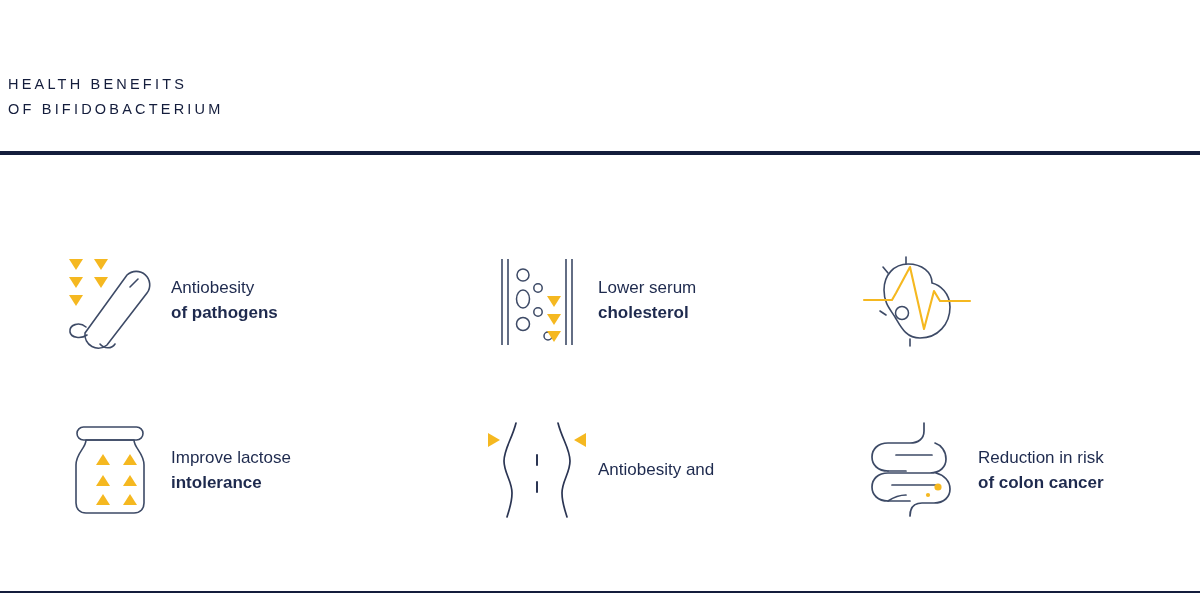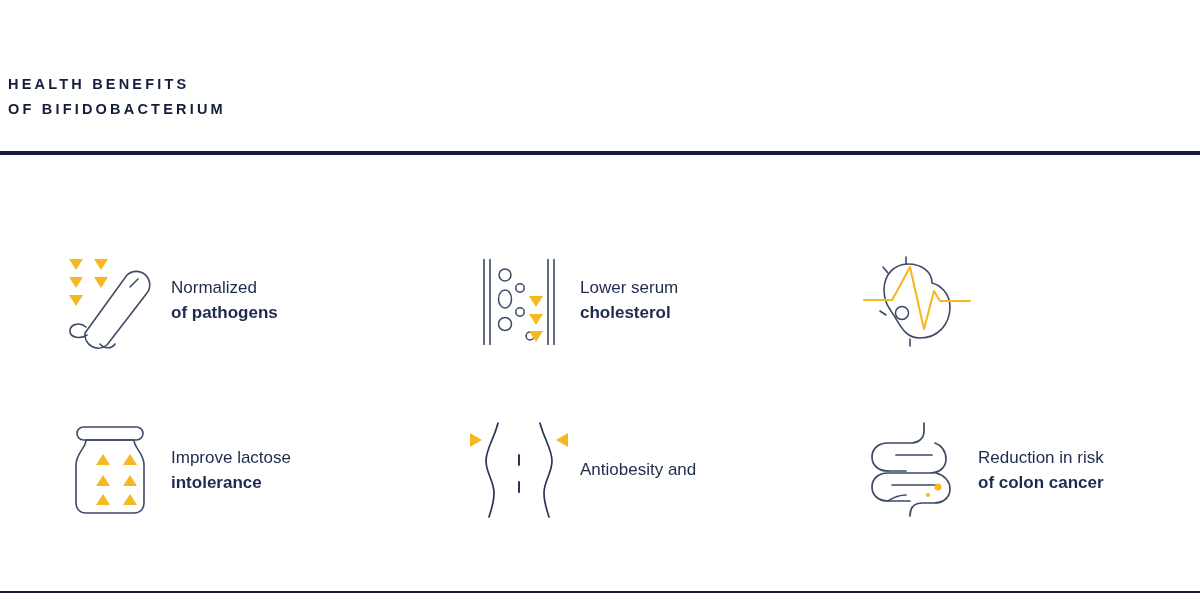--- a/index.html
+++ b/index.html
@@ -23,21 +23,21 @@
   
   .title-block {
     position: absolute;
     left: 8px;
     top: 72px;
   }
 
   .title-line {
     font-family: "Liberation Sans", sans-serif;
     font-size: 14.5px;
-    font-weight: bold;
+    font-weight: normal;
     letter-spacing: 3.2px;
     color: #141d3c;
     line-height: 25px;
     text-transform: uppercase;
     white-space: nowrap;
   }
 
   
   .rule-top {
     position: absolute;
@@ -69,21 +69,21 @@
   .item {
     position: absolute;
     display: flex;
     align-items: center;
     width: 330px;
     height: 130px;
   }
 
   
   .col-1 { left: 55px; }
-  .col-2 { left: 464px; }
+  .col-2 { left: 482px; }
   .col-3 { left: 862px; }
   
   .row-1 { top: 65px; }
   .row-2 { top: 235px; align-items: center; }
 
   .icon-wrap {
     position: relative;
     width: 110px;
     height: 110px;
     flex: 0 0 110px;
@@ -132,21 +132,21 @@
           <g fill="#f5b820">
             <polygon points="14,14 28,14 21,25"></polygon>
             <polygon points="39,14 53,14 46,25"></polygon>
             <polygon points="14,32 28,32 21,43"></polygon>
             <polygon points="39,32 53,32 46,43"></polygon>
             <polygon points="14,50 28,50 21,61"></polygon>
           </g>
         </svg>
       </div>
       <div class="label">
-        <span>Normalized</span>
+        <span>Antiobesity</span>
         <span class="l2">of pathogens</span>
       </div>
     </div>
 
     <div class="item col-2 row-1">
       <div class="icon-wrap">
         <svg viewBox="0 0 110 110" xmlns="http://www.w3.org/2000/svg">
           <g stroke="#3d4a66" stroke-width="1.6" fill="none" stroke-linecap="butt">
 
             <line x1="20" y1="14" x2="20" y2="100"></line>

